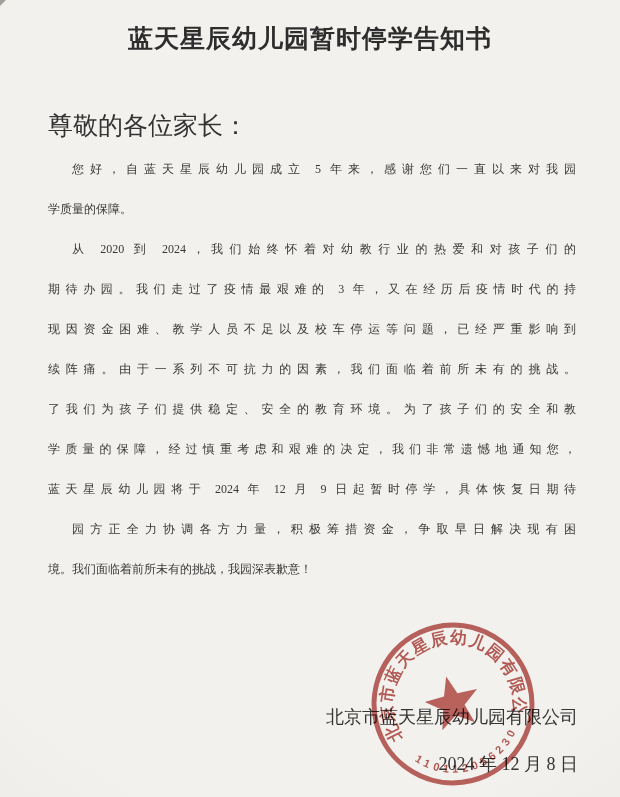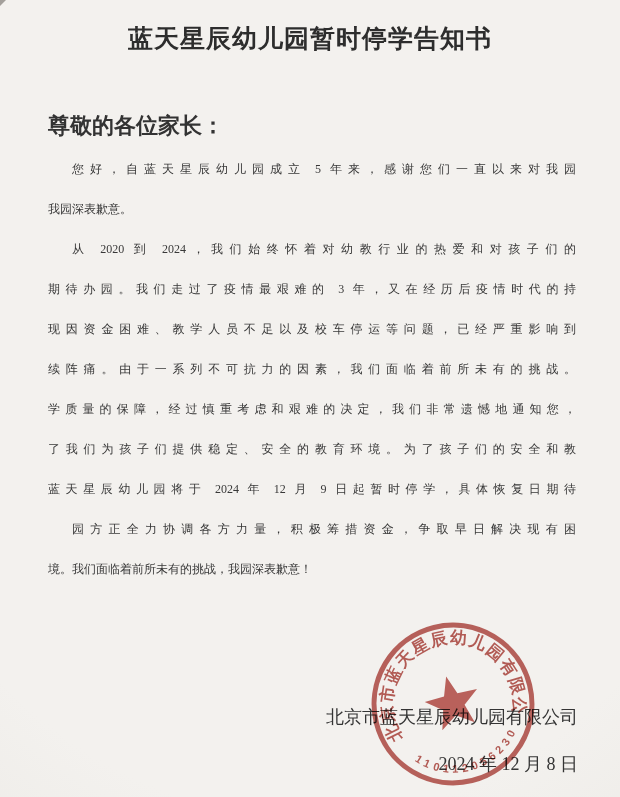--- a/index.html
+++ b/index.html
@@ -39,23 +39,22 @@
   }
   .body-block {
     position: absolute;
     left: 48px;
     right: 44px;
     top: 103px;
   }
   .salutation {
     height: 46px;
     line-height: 46px;
-    font-size: 22px;
+    font-size: 25px;
     color: #333;
-    font-weight: bold;
   }
   .line {
     height: 40px;
     line-height: 40px;
     font-size: 12px;
     white-space: nowrap;
     color: #383838;
   }
   .line.just {
     white-space: normal;
@@ -91,27 +90,27 @@
 
 <div class="page">
 
   <div class="corner-artifact"></div>
 
   <h1 class="title">蓝天星辰幼儿园暂时停学告知书</h1>
 
   <div class="body-block">
     <div class="salutation">尊敬的各位家长：</div>
     <div class="line indent just">您好，自蓝天星辰幼儿园成立 5 年来，感谢您们一直以来对我园</div>
-    <div class="line">我园深表歉意。</div>
+    <div class="line">学质量的保障。</div>
     <div class="line indent just">从 2020 到 2024，我们始终怀着对幼教行业的热爱和对孩子们的</div>
     <div class="line just">期待办园。我们走过了疫情最艰难的 3 年，又在经历后疫情时代的持</div>
     <div class="line just">现因资金困难、教学人员不足以及校车停运等问题，已经严重影响到</div>
     <div class="line just">续阵痛。由于一系列不可抗力的因素，我们面临着前所未有的挑战。</div>
+    <div class="line just">了我们为孩子们提供稳定、安全的教育环境。为了孩子们的安全和教</div>
     <div class="line just">学质量的保障，经过慎重考虑和艰难的决定，我们非常遗憾地通知您，</div>
-    <div class="line just">了我们为孩子们提供稳定、安全的教育环境。为了孩子们的安全和教</div>
     <div class="line just">蓝天星辰幼儿园将于 2024 年 12 月 9 日起暂时停学，具体恢复日期待</div>
     <div class="line indent just">园方正全力协调各方力量，积极筹措资金，争取早日解决现有困</div>
     <div class="line">境。我们面临着前所未有的挑战，我园深表歉意！</div>
   </div>
 
   <div class="signature-block">
     <div>北京市蓝天星辰幼儿园有限公司</div>
     <div>2024 年 12 月 8 日</div>
   </div>
 

